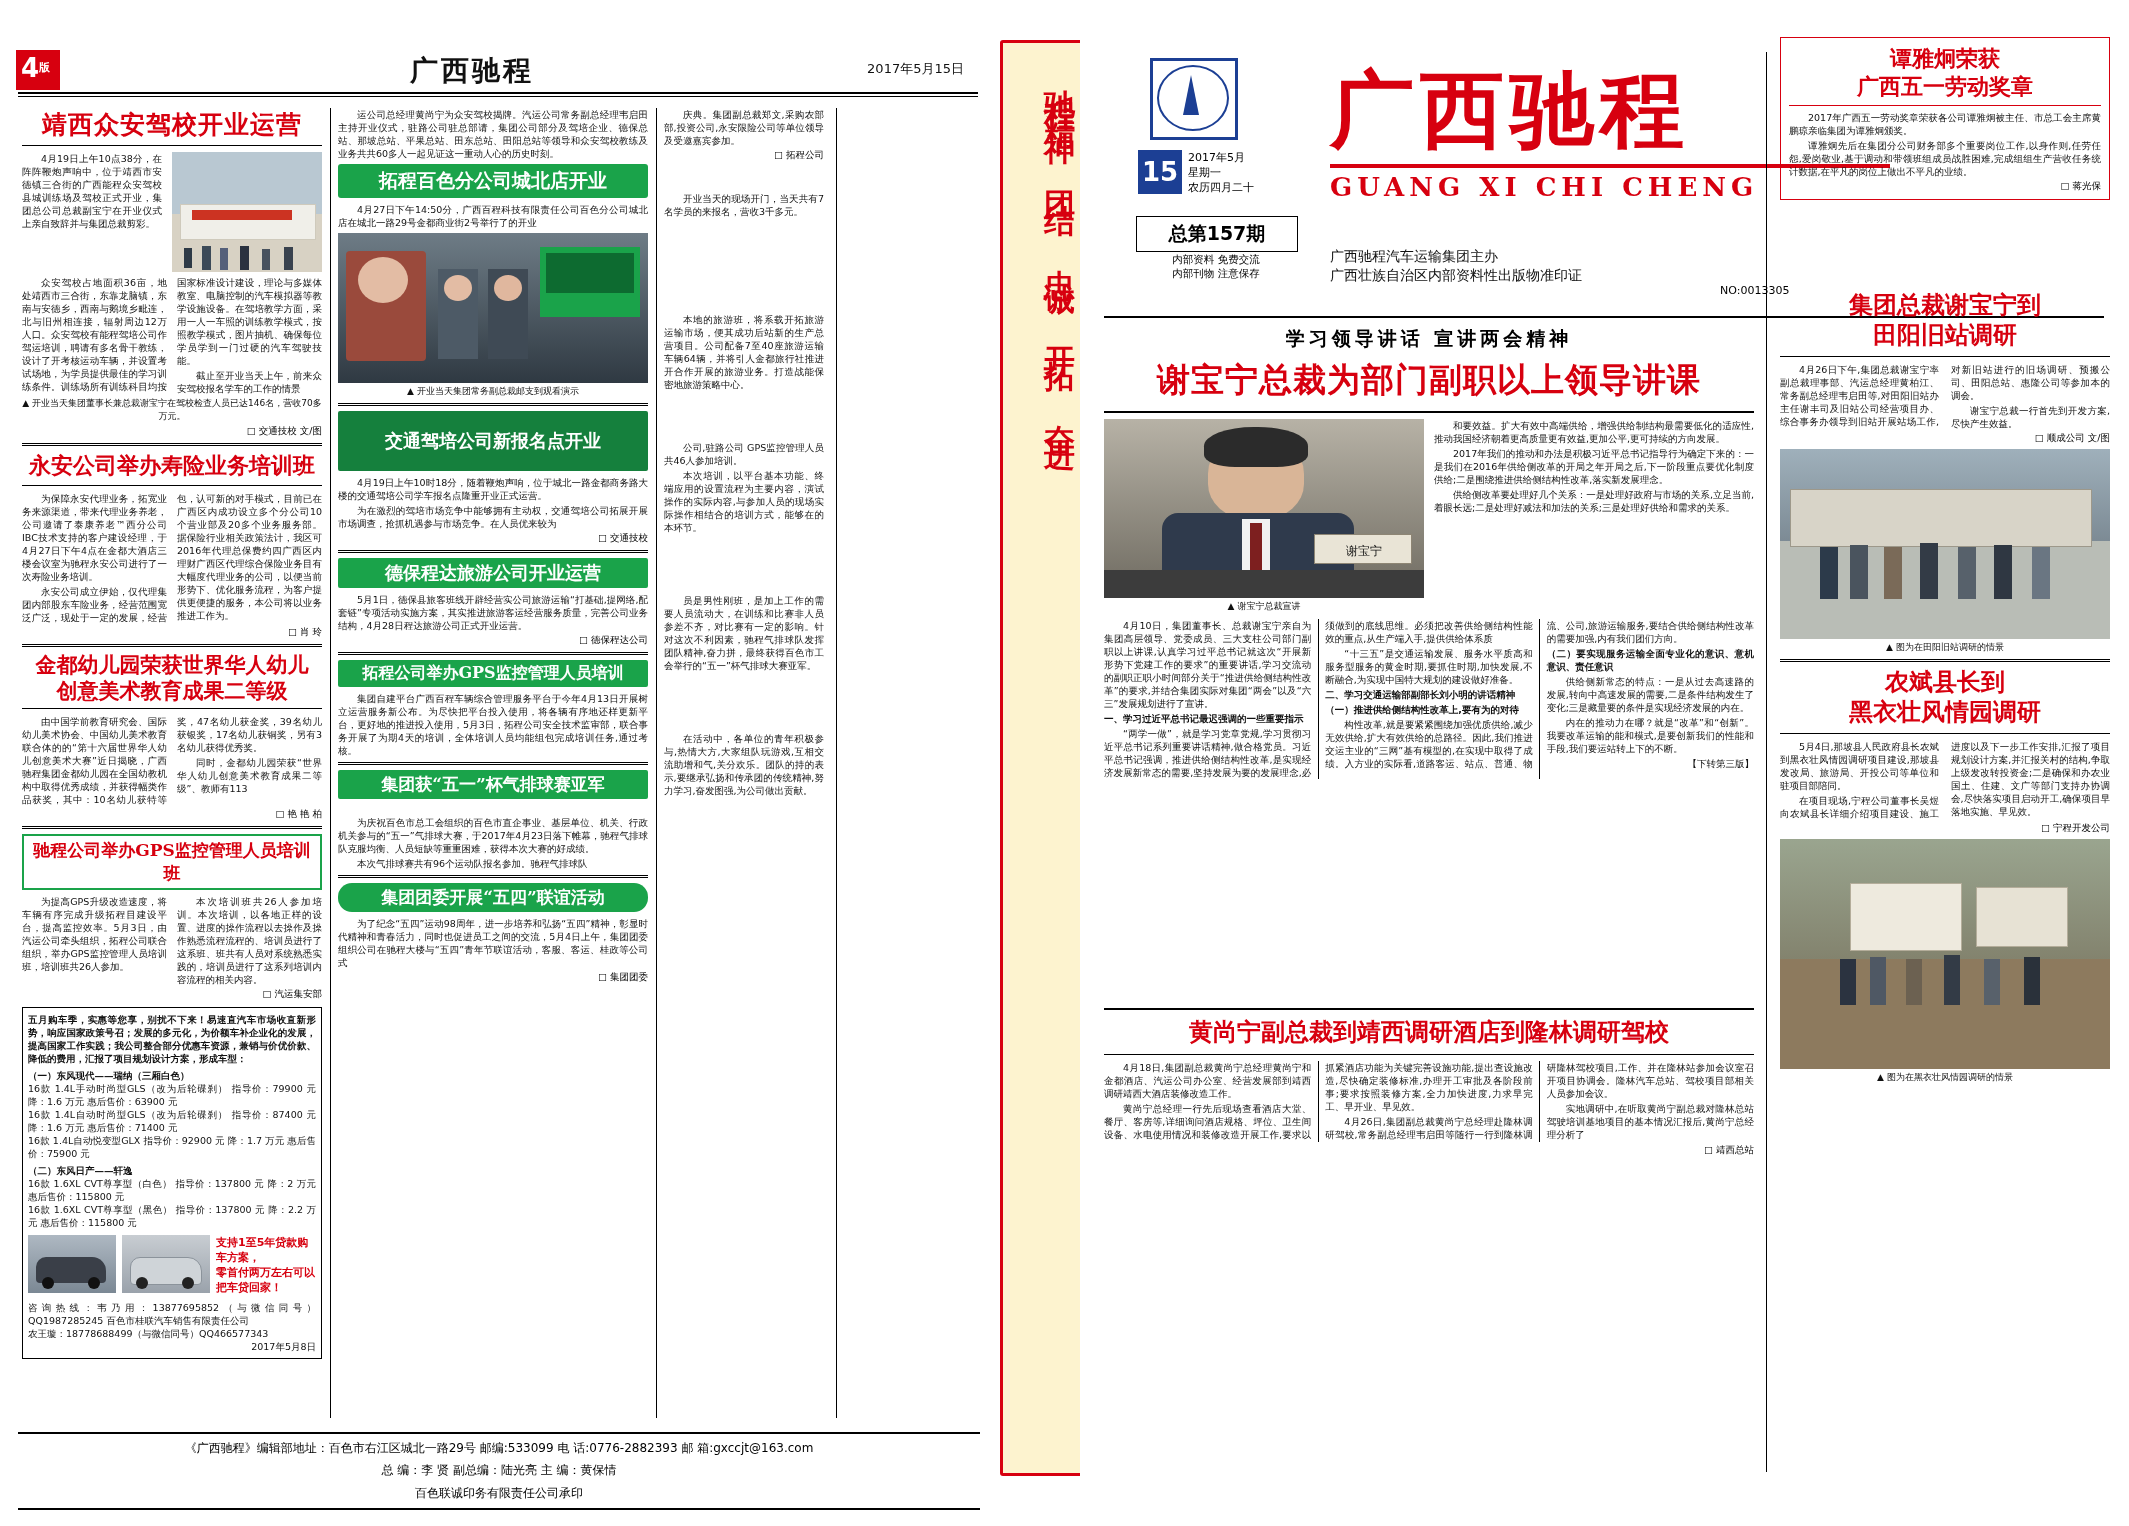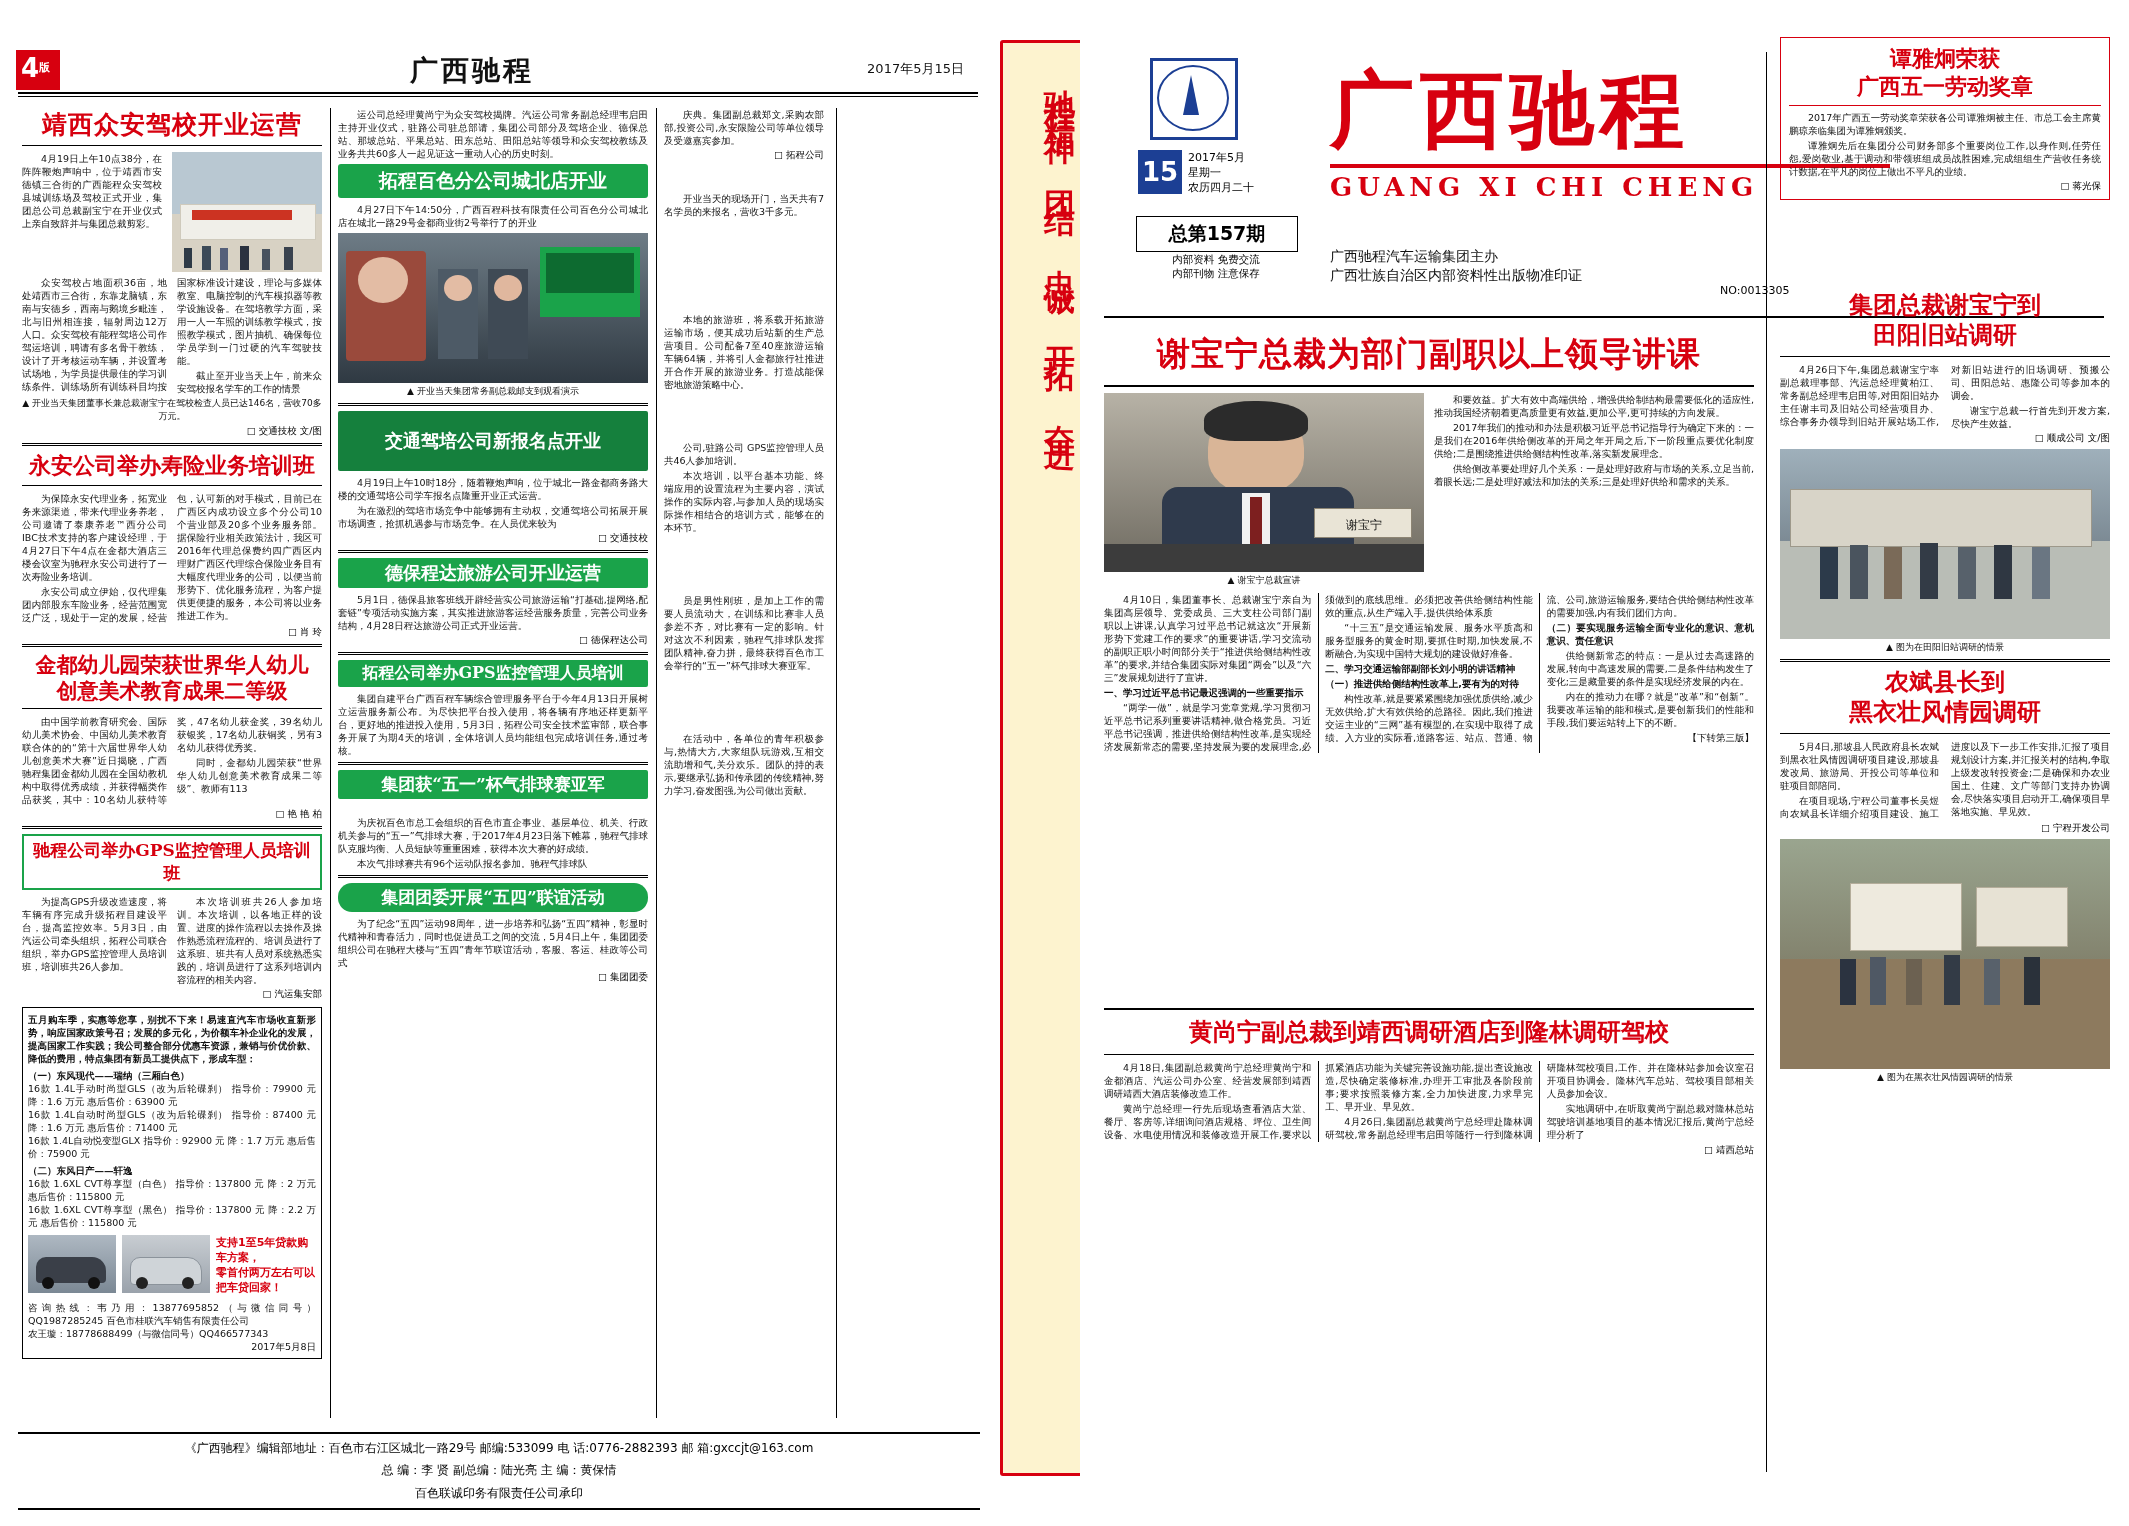--- a/index.html
+++ b/index.html
@@ -115,21 +115,21 @@
       <div style="text-align:center;background:#fff;border:2px solid #1aa34a;padding:3px 2px;">
         <span class="headline-red" style="font-size:17px;">驰程公司举办GPS监控管理人员培训班</span>
       </div>
       <div class="tiny" style="column-count:2;column-gap:10px;margin-top:5px;">
         <p>为提高GPS升级改造速度，将车辆有序完成升级拓程目建设平台，提高监控效率。5月3日，由汽运公司牵头组织，拓程公司联合组织，举办GPS监控管理人员培训班，培训班共26人参加。</p>
         <p>本次培训班共26人参加培训。本次培训，以各地正样的设置、进度的操作流程以去操作及操作熟悉流程流程的、培训员进行了这系班、班共有人员对系统熟悉实践的，培训员进行了这系列培训内容流程的相关内容。</p>
       </div>
       <div class="sig">□ 汽运集安部</div>
 
       <div style="border:1px solid #000;margin-top:6px;padding:5px;">
-        <div class="tiny" style="font-weight:bold;">五月购车季，实惠等您享，别扰不下来！易速直汽车市场收直新形势，响应国家政策号召；发展的多元化，为价额车补企业化的发展，提高国家工作实践；我公司整合部分优惠车资源，兼销与价优价款、降低的费用，特点集团有新员工提供点下，形成车型：</div>
+        <div class="tiny" style="font-weight:bold;">五月购车季，实惠等您享，别扰不下来！易速直汽车市场收直新形势，响应国家政策号召；发展的多元化，为价额车补企业化的发展，提高国家工作实践；我公司整合部分优惠车资源，兼销与价优价款、降低的费用，汇报了项目规划设计方案，形成车型：</div>
         <div class="tiny" style="margin-top:4px;font-weight:bold;">（一）东风现代——瑞纳（三厢白色）</div>
         <div class="tiny">16款  1.4L手动时尚型GLS（改为后轮碟刹） 指导价：79900 元  降：1.6 万元  惠后售价：63900 元</div>
         <div class="tiny">16款  1.4L自动时尚型GLS（改为后轮碟刹） 指导价：87400 元  降：1.6 万元  惠后售价：71400 元</div>
         <div class="tiny">16款  1.4L自动悦变型GLX            指导价：92900 元  降：1.7 万元  惠后售价：75900 元</div>
         <div class="tiny" style="margin-top:4px;font-weight:bold;">（二）东风日产——轩逸</div>
         <div class="tiny">16款  1.6XL  CVT尊享型（白色）  指导价：137800 元  降：2 万元    惠后售价：115800 元</div>
         <div class="tiny">16款  1.6XL  CVT尊享型（黑色）  指导价：137800 元  降：2.2 万元  惠后售价：115800 元</div>
         <div style="margin-top:6px;overflow:hidden;">
           <div class="photo" style="float:left;width:88px;height:58px;background:linear-gradient(#aeb8c2,#7b8894);">
             <div style="position:absolute;left:8px;top:22px;width:70px;height:26px;background:#3a3f48;border-radius:10px 14px 4px 4px;"></div>
@@ -302,20 +302,21 @@
       <div class="tiny">
         <p>2017年广西五一劳动奖章荣获各公司谭雅炯被主任、市总工会主席黄鹏琼亲临集团为谭雅炯颁奖。</p>
         <p>谭雅炯先后在集团分公司财务部多个重要岗位工作,以身作则,任劳任怨,爱岗敬业,基于调动和带领班组成员战胜困难,完成组组生产营收任务统计数据,在平凡的岗位上做出不平凡的业绩。</p>
       </div>
       <div class="sig">□ 蒋光保</div>
     </div>
 
     <div style="position:absolute;left:24px;top:316px;width:1000px;border-top:2px solid #000;"></div>
 
     <div style="position:absolute;left:24px;top:326px;width:650px;">
+      <div style="text-align:center;font-size:19px;font-weight:bold;letter-spacing:4px;">学习领导讲话     宣讲两会精神</div>
       <div class="headline-red" style="font-size:33px;margin-top:6px;letter-spacing:1px;">谢宝宁总裁为部门副职以上领导讲课</div>
       <div style="border-bottom:2px solid #000;margin:8px 0 6px 0;"></div>
 
       <div style="overflow:hidden;">
         <div class="photo" style="float:left;width:320px;height:179px;background:linear-gradient(#b7b2a6,#6e6a60);">
           <div style="position:absolute;left:104px;top:16px;width:96px;height:84px;background:#d9b597;border-radius:46% 46% 42% 42%;"></div>
           <div style="position:absolute;left:100px;top:8px;width:104px;height:40px;background:#2b2b2b;border-radius:48% 48% 30% 30%;"></div>
           <div style="position:absolute;left:58px;top:94px;width:192px;height:86px;background:#2f3a4c;border-radius:16px 16px 0 0;"></div>
           <div style="position:absolute;left:138px;top:100px;width:28px;height:72px;background:#f1f1f1;"></div>
           <div style="position:absolute;left:146px;top:104px;width:12px;height:56px;background:#7d1f1f;"></div>

